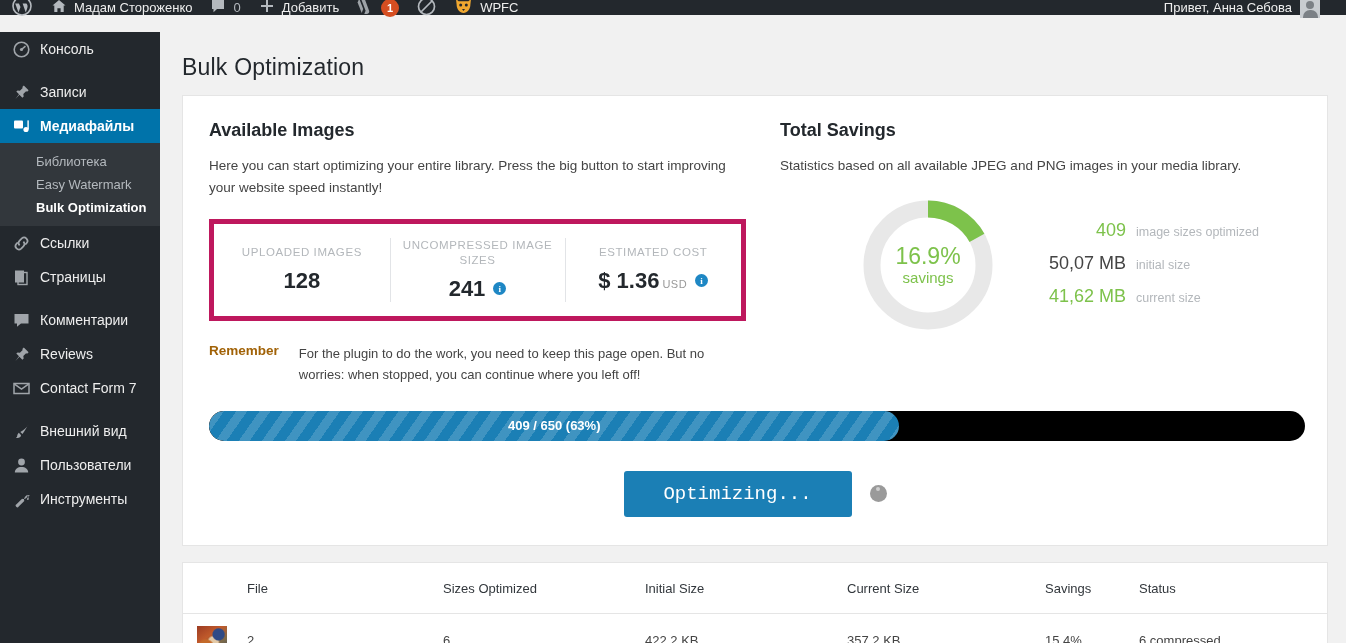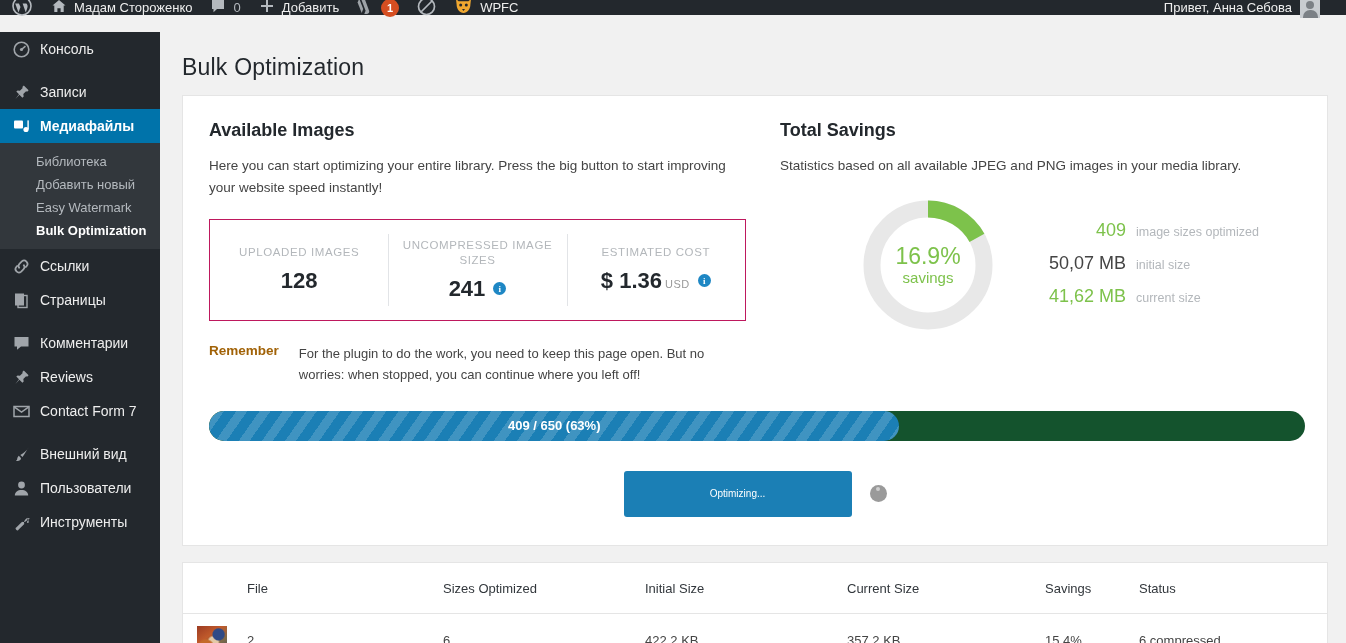--- a/index.html
+++ b/index.html
@@ -87,21 +87,21 @@
 
   h2.sec-title {
     font-size: 18px; font-weight: 600; color: #23282d; margin-bottom: 14px;
   }
   p.sec-desc {
     font-size: 13.5px; color: #444; line-height: 1.62; max-width: 520px;
   }
 
   
   .stats-box {
-    border: 1px solid #be185d; margin-top: 20px;
+    border: 5px solid #be185d; margin-top: 20px;
     display: flex; height: 102px;
   }
   .stat {
     flex: 1; display: flex; flex-direction: column;
     align-items: center; justify-content: center; gap: 2px;
     position: relative;
   }
   .stat + .stat::before {
     content: ""; position: absolute; left: 0; top: 14px; bottom: 14px;
     width: 1px; background: #e2e4e7;
@@ -142,42 +142,42 @@
   .sv-row { display: flex; align-items: baseline; gap: 10px; }
   .sv-val {
     font-size: 18px; text-align: right; width: 104px; flex: 0 0 104px;
   }
   .sv-val.green { color: #7dc24b; }
   .sv-val.dark { color: #444; }
   .sv-cap { font-size: 12.5px; color: #b3b7bb; }
 
   
   .progress-outer {
-    margin: 4px 22px 0 26px; height: 30px; background: #14532d;
+    margin: 4px 22px 0 26px; height: 30px; background: #000000;
     border-radius: 15px; position: relative; overflow: hidden;
   }
   .progress-fill {
     height: 100%; border-radius: 15px;
     background-color: #1b7fb5;
     background-image: repeating-linear-gradient(
       -55deg,
       rgba(255,255,255,.16) 0 9px,
       rgba(255,255,255,0) 9px 19px);
     display: flex; align-items: center; justify-content: center;
   }
   .progress-text { color: #fff; font-size: 13px; font-weight: bold; }
 
   .btn-row {
     display: flex; align-items: center; justify-content: center;
     gap: 18px; padding: 30px 0 28px 0;
   }
   .btn-primary {
     background: #1b7fb5; color: #fff; border: none; border-radius: 3px;
-    font-size: 10px; padding: 0 20px; height: 46px; min-width: 228px;
-    font-family: Liberation Sans, sans-serif; cursor: pointer;
+    font-size: 19px; padding: 0 20px; height: 46px; min-width: 228px;
+    font-family: Liberation Mono, monospace; cursor: pointer;
   }
   .spinner {
     width: 17px; height: 17px; border-radius: 50%; background: #9a9a9a;
     position: relative;
   }
   .spinner::after {
     content: ""; position: absolute; top: 2px; left: 6px;
     width: 4px; height: 4px; border-radius: 50%; background: #cfcfcf;
   }
 
@@ -304,21 +304,20 @@
           <rect x="1" y="2.5" width="9" height="8" rx="1" fill="currentColor"></rect>
           <circle cx="13" cy="11.5" r="2.6" fill="currentColor"></circle>
           <rect x="14.4" y="2.4" width="1.4" height="9" fill="currentColor"></rect>
         </svg>
     </span>
     <span>Медиафайлы</span>
   </div>
 
   <div class="submenu">
     <a class="sub-item">Библиотека</a>
-    <a class="sub-item">Добавить новый</a>
     <a class="sub-item">Easy Watermark</a>
     <a class="sub-item current">Bulk Optimization</a>
   </div>
 
   <div class="menu-item">
     <span class="mi-ico">
       <svg width="17" height="17" viewBox="0 0 17 17">
           <path d="M6.6 10.4a3.4 3.4 0 010-4.8l2.2-2.2a3.4 3.4 0 014.8 4.8l-1.4 1.4" fill="none" stroke="currentColor" stroke-width="1.7"></path>
           <path d="M10.4 6.6a3.4 3.4 0 010 4.8l-2.2 2.2a3.4 3.4 0 01-4.8-4.8l1.4-1.4" fill="none" stroke="currentColor" stroke-width="1.7"></path>
         </svg>

